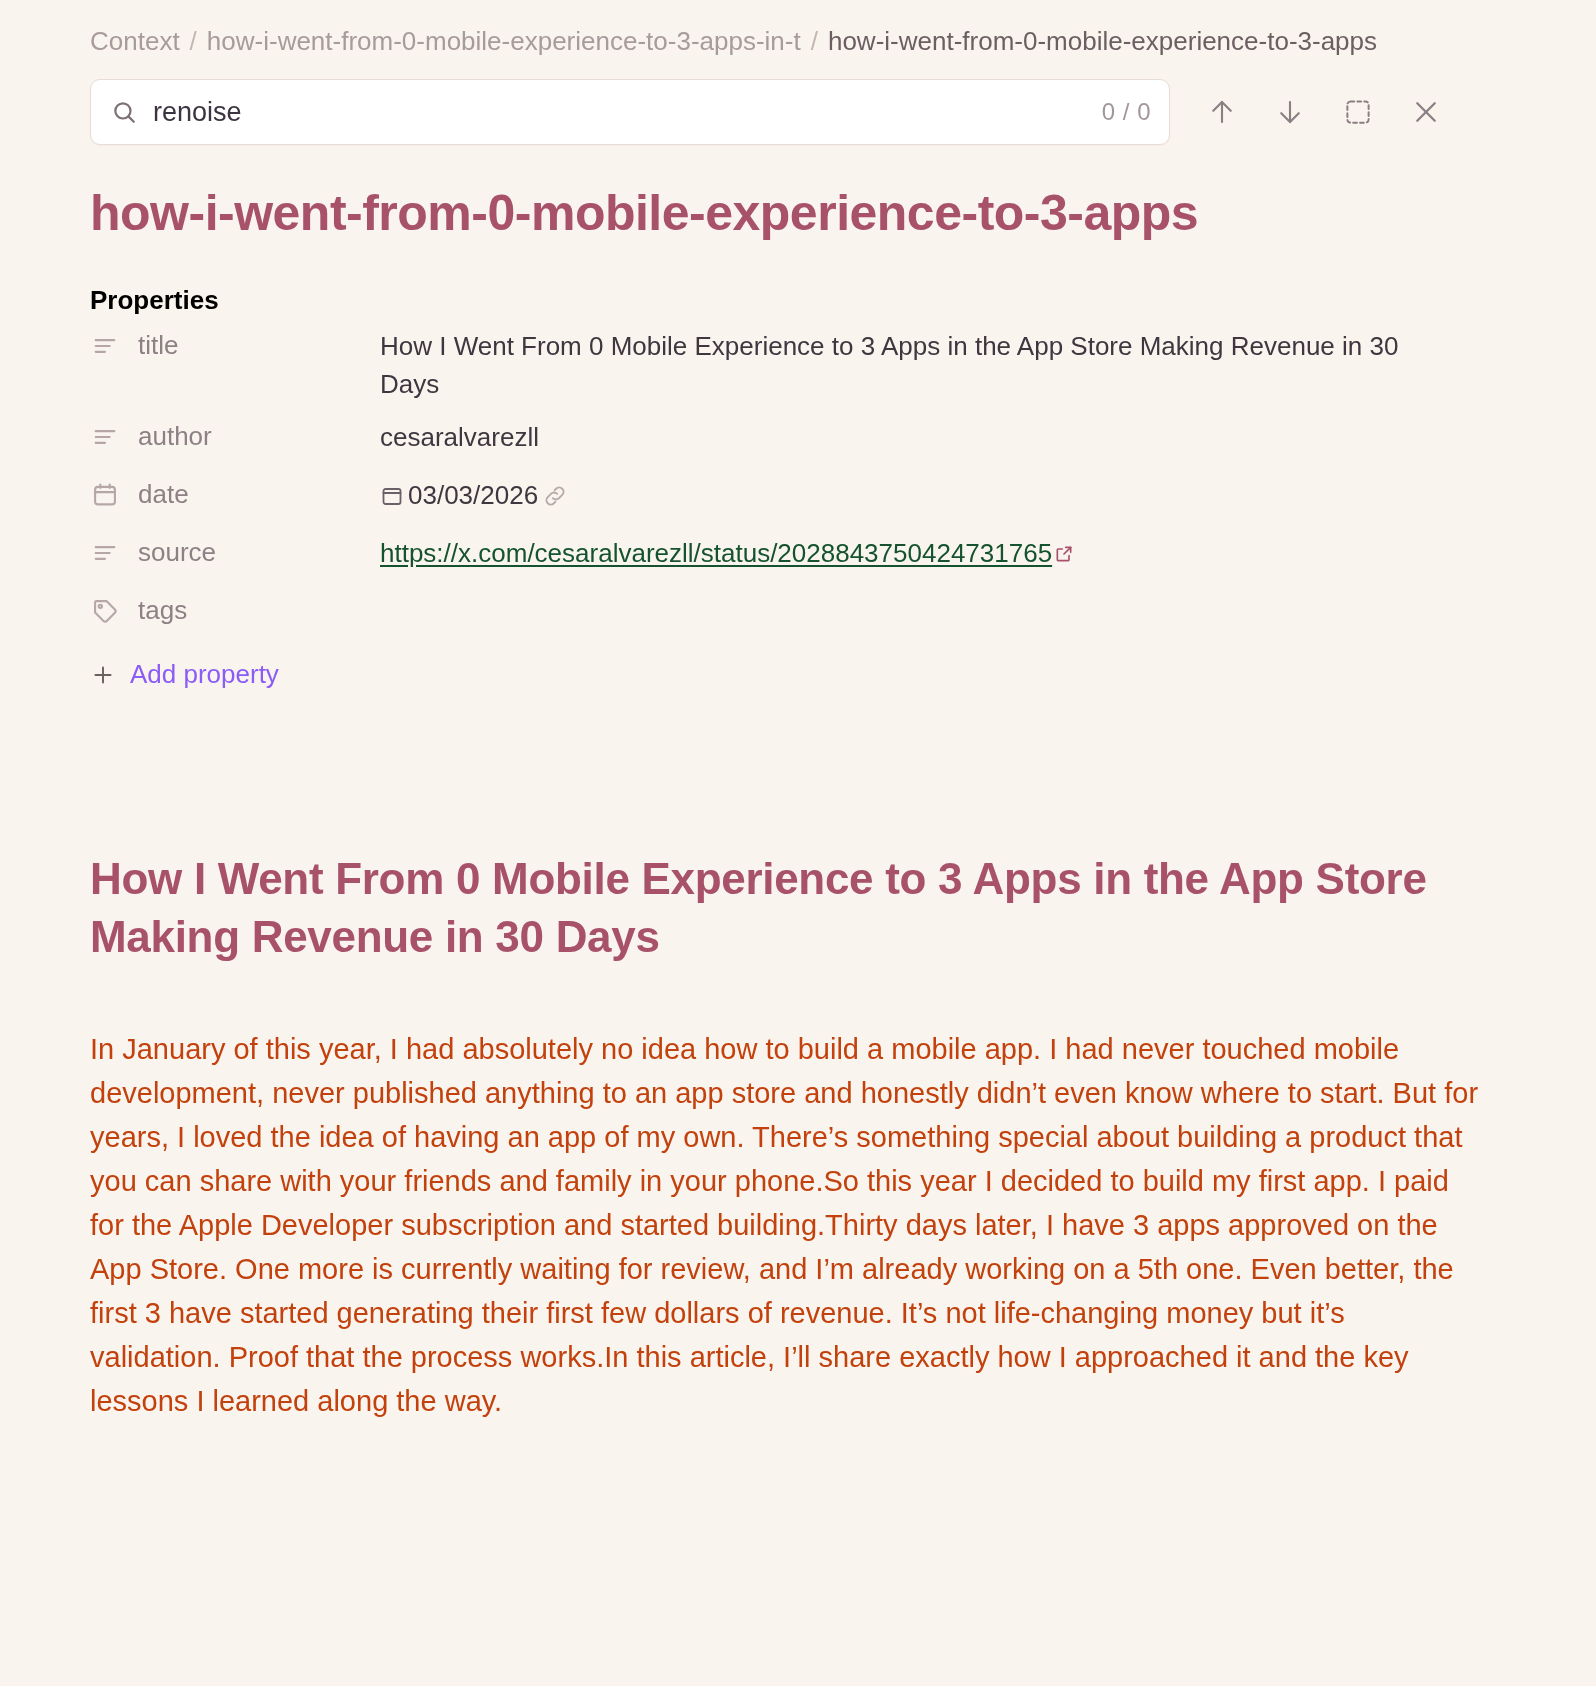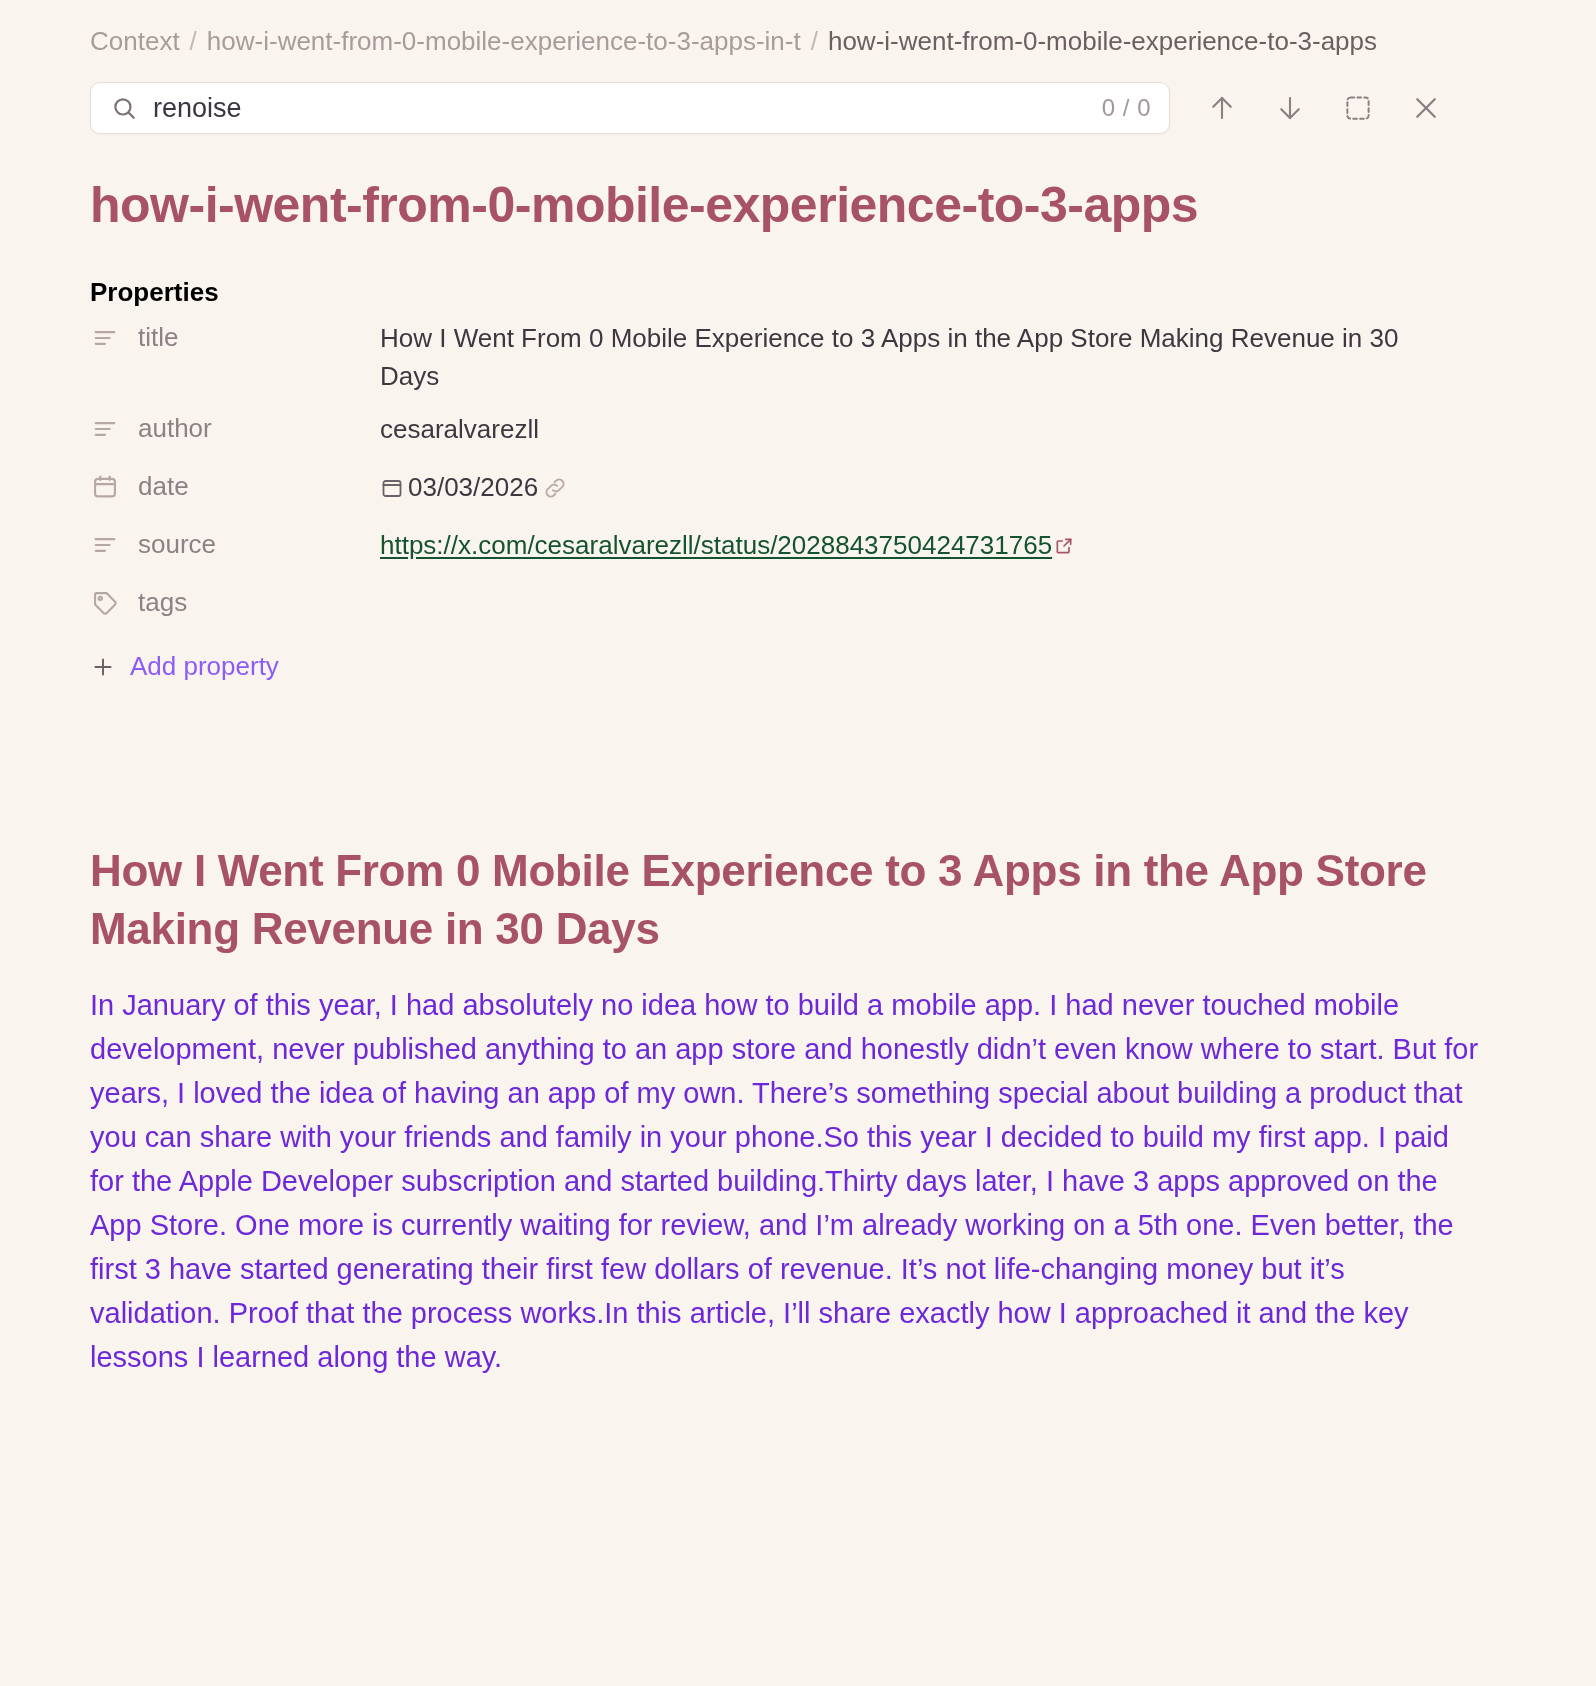--- a/index.html
+++ b/index.html
@@ -43,21 +43,21 @@
   
   .searchrow {
     display: flex;
     align-items: center;
     gap: 0;
     padding: 22px 90px 0 90px;
   }
   .searchbox {
     flex: 0 0 auto;
     width: 1080px;
-    height: 52px;
+    height: 66px;
     background: #ffffff;
     border: 1px solid #e7dcd6;
     border-radius: 10px;
     display: flex;
     align-items: center;
     padding: 0 18px 0 20px;
     box-shadow: 0 1px 2px rgba(90,60,50,0.04);
   }
   .searchbox .sicon {
     width: 26px; height: 26px;
@@ -200,24 +200,24 @@
   .art-h1 {
     font-size: 44px;
     line-height: 1.3;
     font-weight: bold;
     color: #a8526a;
     margin: 0;
     letter-spacing: -0.3px;
     max-width: 1380px;
   }
   .art-p {
-    margin-top: 26px;
+    margin-top: 62px;
     font-size: 29px;
     line-height: 1.52;
-    color: #6d28d9;
+    color: #c2410c;
     max-width: 1390px;
   }
 </style>
 </head>
 <body>
 
 <div class="page">
 
   <div class="breadcrumb">
     <span class="crumb">Context</span>

